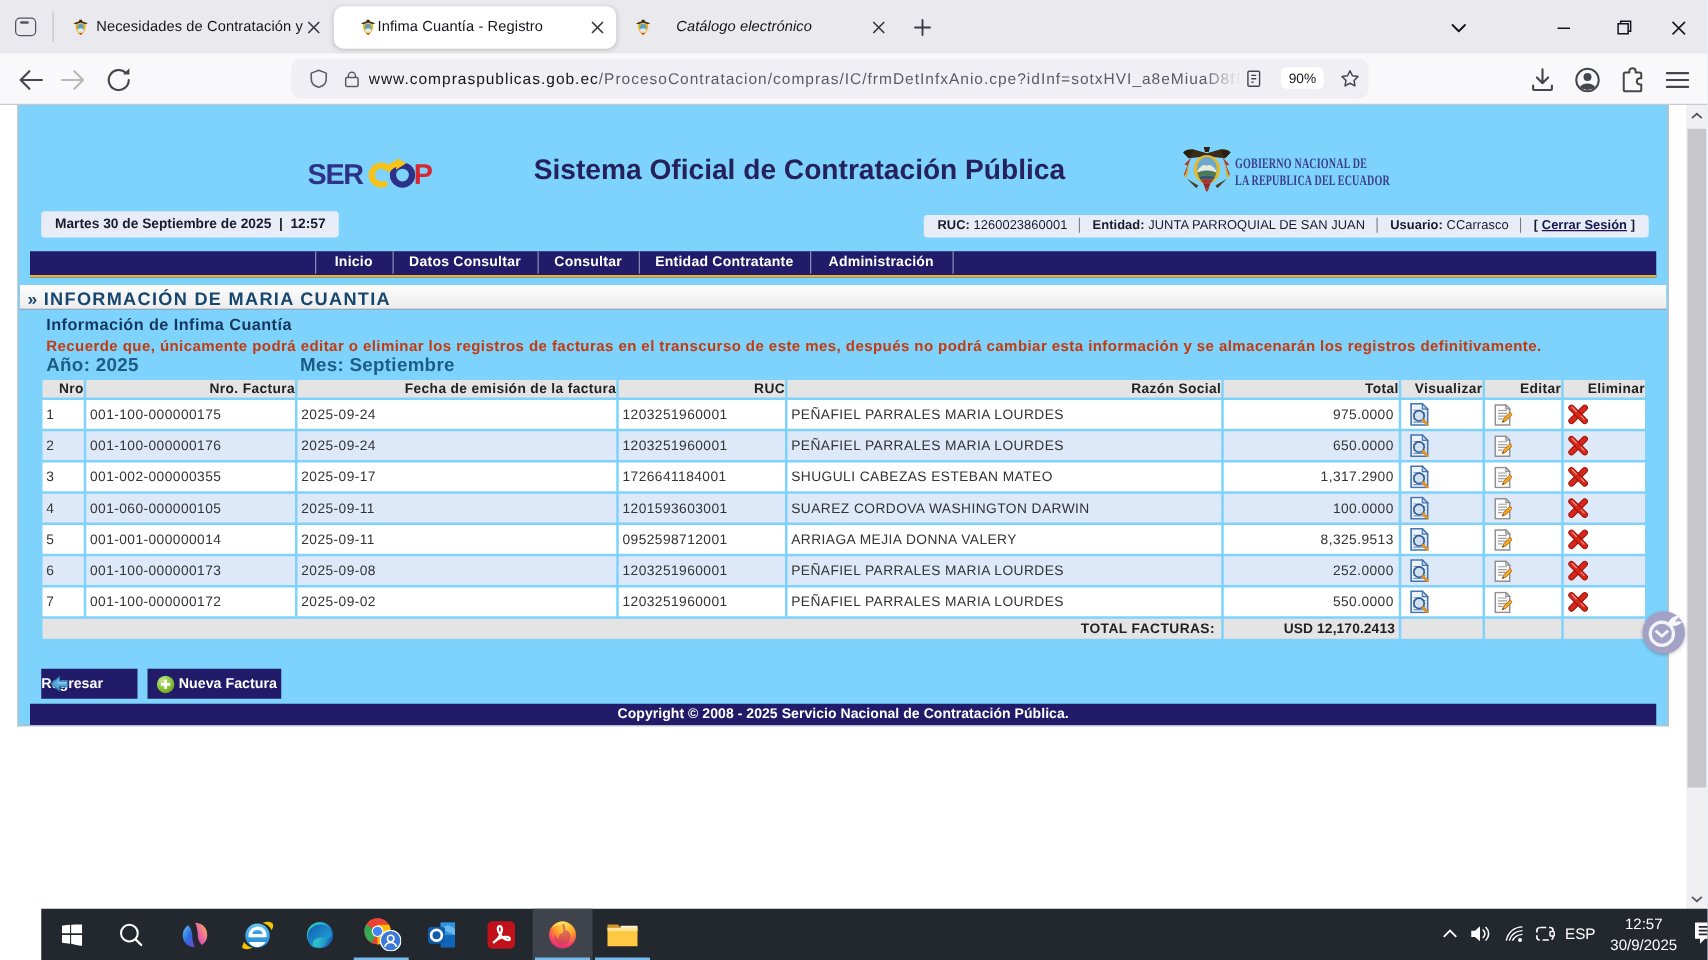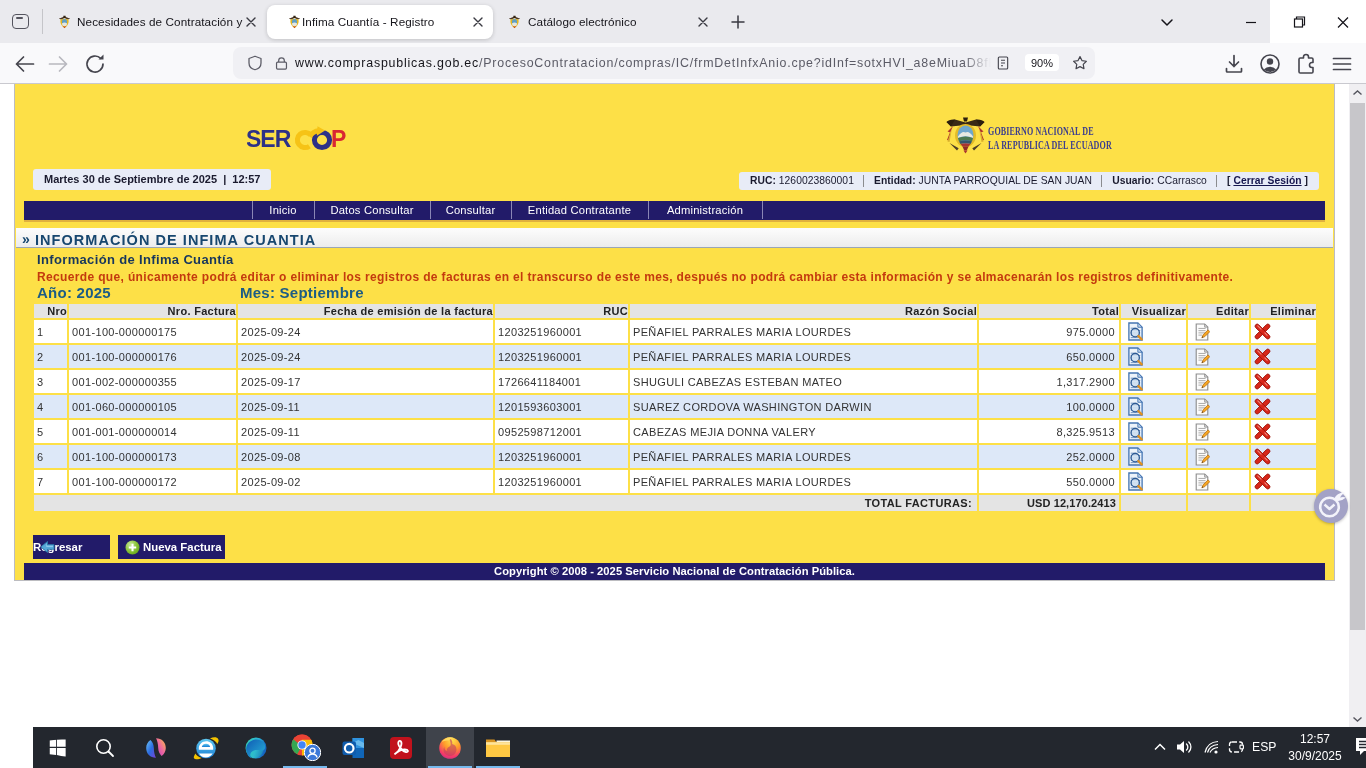--- a/index.html
+++ b/index.html
@@ -1,20 +1,20 @@
 <!DOCTYPE html>
 <html><head>
 <meta charset="utf-8">
 <style>
 * { margin:0; padding:0; box-sizing:border-box; }
 html,body { width:1366px; height:768px; overflow:hidden; font-family:"Liberation Sans",sans-serif; background:#fff; }
 #root { position:relative; width:1366px; height:768px; }
 
 
-#tabbar { position:absolute; left:0; top:0; width:1270px; height:43px; background:#eaeaee; }
+#tabbar { position:absolute; left:0; top:0; width:1366px; height:43px; background:#eaeaee; }
 #ffview { position:absolute; left:12px; top:14px; width:17px; height:15px; border:1.7px solid #54545e; border-radius:4px; }
 #ffview:before { content:""; position:absolute; left:3px; top:2.2px; width:7px; height:1.9px; background:#54545e; border-radius:1px; }
 #tabsep1 { position:absolute; left:42px; top:9px; width:1px; height:25px; background:#c5c5c9; }
 .tab { position:absolute; top:5px; height:34px; }
 .tab .fav { position:absolute; top:9px; width:15px; height:16px; }
 .tab .ttl { position:absolute; top:10px; font-size:11.7px; color:#15141a; white-space:nowrap; letter-spacing:0.1px; }
 .tab .cls { position:absolute; top:11px; width:12px; height:12px; }
 #tab2 { left:267px; width:226px; background:#fff; border-radius:8px; box-shadow:0 1px 4px rgba(0,0,0,.18); }
 #newtab { position:absolute; left:730px; top:14px; width:16px; height:16px; }
 .winbtn { position:absolute; top:10px; width:46px; height:24px; text-align:center; }
@@ -23,37 +23,37 @@
 #toolbar { position:absolute; left:0; top:43px; width:1366px; height:41px; background:#f9f9fb; border-bottom:1px solid #c9c9cf; }
 .navic { position:absolute; top:9px; width:24px; height:24px; }
 #urlbar { position:absolute; left:233px; top:4px; width:862px; height:32px; background:#f0f0f4; border-radius:8px; }
 #urltext { position:absolute; left:62px; top:8.5px; font-size:12.4px; color:#5b5b66; white-space:nowrap; width:696px; overflow:hidden; letter-spacing:0.8px; }
 #urltext b { color:#15141a; font-weight:normal; }
 #urlfade { position:absolute; left:730px; top:5px; width:28px; height:22px; background:linear-gradient(90deg,rgba(240,240,244,0),#f0f0f4); }
 #zoomtag { position:absolute; right:36px; top:7px; font-size:11px; color:#15141a; background:#fff; border-radius:4px; padding:2.5px 6px; }
 
 
 #page { position:absolute; left:0; top:84px; width:1349px; height:643px; background:#fff; }
-#container { position:absolute; left:14px; top:0px; width:1321px; height:497px; border-left:1px solid #bcbcc0; border-right:1px solid #bcbcc0; border-bottom:1px solid #bcbcc0; background:#fde047; }
+#container { position:absolute; left:14px; top:0px; width:1321px; height:497px; border-left:1px solid #bcbcc0; border-right:1px solid #bcbcc0; border-bottom:1px solid #bcbcc0; background:#7dd3fc; }
 #content { position:absolute; left:9px; top:0; width:1301px; }
 
 #hdr { position:relative; height:85px; }
 #sercop { position:absolute; left:223px; top:42px; }
 #htitle { position:absolute; left:403px; top:39px; font-size:22.5px; font-weight:bold; color:#26215c; white-space:nowrap; }
 #goblogo { position:absolute; left:921px; top:32px; }
 #gobtxt { position:absolute; left:964px; top:40px; font-family:"Liberation Serif",serif; font-size:11.5px; font-weight:bold; color:#3c3e8e; line-height:14px; letter-spacing:0.2px; transform:scaleX(0.7); transform-origin:0 0; white-space:nowrap; }
 
 #daterow { position:relative; height:32px; }
 #datebox { position:absolute; left:9px; top:0; height:21px; background:#e8ecf7; border-radius:3px; font-size:11px; font-weight:bold; color:#1a1a2e; line-height:21px; padding:0 11px; letter-spacing:0; }
 #rucbox { position:absolute; right:6px; top:3px; height:18px; background:#e8ecf7; border-radius:3px; font-size:10.3px; color:#1a1a2e; line-height:18px; padding:0 11px; letter-spacing:0.05px; }
 #rucbox .sep { color:#666; padding:0 4px; font-size:10px; }
 #rucbox a { color:#16164e; font-weight:bold; text-decoration:underline; }
 
 #navbar { position:relative; height:20.5px; background:#221b69; border-bottom:2.5px solid #e0b13e; font-size:11.2px; color:#fff; }
-#navbar .mi { position:absolute; top:0; height:18px; line-height:18px; text-align:center; font-weight:normal; letter-spacing:0.2px; }
+#navbar .mi { position:absolute; top:0; height:18px; line-height:18px; text-align:center; font-weight:bold; letter-spacing:0.2px; }
 #navbar .ms { position:absolute; top:0; width:1px; height:18px; background:#8a86b5; }
 
 #h1strip { position:relative; margin-top:6.5px; margin-left:-8px; width:1317px; height:20px; background:linear-gradient(#fdfdfd,#ececec); border-bottom:1px solid #9aa6b6; }
 #h1strip .mark { position:absolute; left:6px; top:3px; font-size:14px; font-weight:bold; color:#17476f; }
 #h1strip .txt { position:absolute; left:19px; top:4px; font-size:14.5px; font-weight:bold; color:#17476f; letter-spacing:1.05px; }
 
 #h2 { margin-top:4px; padding-left:13px; font-size:13px; font-weight:bold; color:#17365d; letter-spacing:0.35px; }
 #warn { margin-top:3px; padding-left:13px; font-size:12px; font-weight:bold; color:#c43a0e; letter-spacing:0.35px; white-space:nowrap; }
 #anomes { position:relative; margin-top:0px; height:17px; }
 #anomes .a { position:absolute; left:13px; font-size:15px; font-weight:bold; color:#1c5c85; letter-spacing:0.25px; }
@@ -152,21 +152,21 @@
         </svg>
     <span class="ttl" style="left:35px;">Infima Cuantía - Registro</span>
     <svg class="cls" style="left:205px;" viewBox="0 0 12 12">
           <path d="M2 2l8 8M10 2l-8 8" stroke="#3a3a42" stroke-width="1.4" stroke-linecap="round"></path>
         </svg>
   </div>
   <div class="tab" id="tab3" style="left:497px;width:218px;">
     <svg class="fav" style="left:10px;" viewBox="0 0 16 16">
           <use href="#fav"></use>
         </svg>
-    <span class="ttl" style="left:31px;">Catálogo electrónico</span>
+    <span class="ttl" style="left:44px;font-style:italic;">Catálogo electrónico</span>
     <svg class="cls" style="left:200px;" viewBox="0 0 12 12">
           <path d="M2 2l8 8M10 2l-8 8" stroke="#3a3a42" stroke-width="1.4" stroke-linecap="round"></path>
         </svg>
   </div>
   <svg id="newtab" viewBox="0 0 16 16">
         <path d="M8 2v12M2 8h12" stroke="#3a3a42" stroke-width="1.5" stroke-linecap="round"></path>
       </svg>
   <svg class="winbtn" id="tablist" viewBox="0 0 46 24">
         <path d="M18 10l5 5 5-5" stroke="#15141a" stroke-width="1.5" fill="none" stroke-linecap="round" stroke-linejoin="round"></path>
       </svg>
@@ -234,20 +234,21 @@
   <div id="content">
     <div id="hdr">
       <div id="sercop"><svg width="102" height="26" viewBox="0 0 102 26">
 <text x="-1" y="21" font-family="Liberation Sans,sans-serif" font-size="23" font-weight="bold" fill="#2d3187" letter-spacing="-1">SER</text>
 <circle cx="75" cy="14" r="7.6" fill="none" stroke="#2d3187" stroke-width="5"></circle>
 <path d="M63.8 9.1 A 7.6 7.6 0 1 0 62.4 20.2" fill="none" stroke="#f6c316" stroke-width="5"></path>
 <path d="M62.5 10.5 Q66.5 5.2 71.5 4.8" fill="none" stroke="#f6c316" stroke-width="5"></path>
 <path d="M70.5 0.3 L78 4.6 L69.8 9.7 Z" fill="#f6c316"></path>
 <text x="84" y="21" font-family="Liberation Sans,sans-serif" font-size="23" font-weight="bold" fill="#d92732">P</text>
 </svg></div>
+      <div id="htitle">Sistema Oficial de Contratación Pública</div>
       <div id="goblogo"><svg width="41" height="38" viewBox="0 0 41 38">
 <path d="M20.5 6.5 L10 3.5 1.5 6 6 10.5 20.5 9 35 10.5 39.5 6 31 3.5Z" fill="#3a2a16"></path>
 <path d="M1.5 6 Q4 3 10 3.5 L6 10.5Z M39.5 6 Q37 3 31 3.5 L35 10.5Z" fill="#2c1f0e"></path>
 <path d="M18 1.5h5l-1 4h-3z" fill="#2c1f0e"></path>
 <path d="M8 10l-5.5 5.5 2.8 1zM33 10l5.5 5.5-2.8 1zM5.5 15l-3.5 9 2 .6zM35.5 15l3.5 9-2 .6z" fill="#b0352d"></path>
 <path d="M7 12l-4.5 13.5 2 .5zM34 12l4.5 13.5-2 .5z" fill="#d9af2c"></path>
 <ellipse cx="20.5" cy="19.5" rx="10.5" ry="11.5" fill="#e3bb28"></ellipse>
 <ellipse cx="20.5" cy="19" rx="8" ry="9.5" fill="#6fa7cd"></ellipse>
 <path d="M13 20.5 Q17 14.5 20.5 16.5 Q24 14.5 28 20.5 L28 22 Q20.5 18.5 13 22Z" fill="#e8eae2"></path>
 <path d="M13 22 Q20.5 19 28 22 L27 25.5 Q20.5 22.5 14 25.5Z" fill="#4d7a50"></path>
@@ -271,21 +272,21 @@
       <div class="ms" style="left:406px;"></div>
       <div class="mi" style="left:407px;width:79px;">Consultar</div>
       <div class="ms" style="left:487px;"></div>
       <div class="mi" style="left:488px;width:135px;">Entidad Contratante</div>
       <div class="ms" style="left:624px;"></div>
       <div class="mi" style="left:625px;width:112px;">Administración</div>
       <div class="ms" style="left:738px;"></div>
     </div>
     <div id="h1strip">
             <span class="mark">»</span>
-            <span class="txt">INFORMACIÓN DE INFIMA CUANTIA</span>
+            <span class="txt">INFORMACIÓN DE MARIA CUANTIA</span>
           </div>
     <div id="h2">Información de Infima Cuantía</div>
     <div id="warn">Recuerde que, únicamente podrá editar o eliminar los registros de facturas en el transcurso de este mes, después no podrá cambiar esta información y se almacenarán los registros definitivamente.</div>
     <div id="anomes">
             <span class="a">Año: 2025</span>
             <span class="m">Mes: Septiembre</span>
           </div>
     <table id="tbl">
       <colgroup>
               <col style="width:33px">
@@ -376,21 +377,21 @@
                   </svg></td>
                 <td class="icn cx" style="padding-left:3px;"><svg width="17" height="17" viewBox="0 0 18 18">
                     <use href="#icx"></use>
                   </svg></td>
               </tr>
       <tr class="odd">
                 <td>5</td>
                 <td>001-001-000000014</td>
                 <td>2025-09-11</td>
                 <td>0952598712001</td>
-                <td>CABEZAS MEJIA DONNA VALERY</td>
+                <td>ARRIAGA MEJIA DONNA VALERY</td>
                 <td class="num">8,325.9513</td>
                 <td class="icn cv"><svg width="17" height="19" viewBox="0 0 18 20">
                     <use href="#icv"></use>
                   </svg></td>
                 <td class="icn ce"><svg width="16" height="18" viewBox="0 0 18 20">
                     <use href="#ice"></use>
                   </svg></td>
                 <td class="icn cx" style="padding-left:3px;"><svg width="17" height="17" viewBox="0 0 18 18">
                     <use href="#icx"></use>
                   </svg></td>

